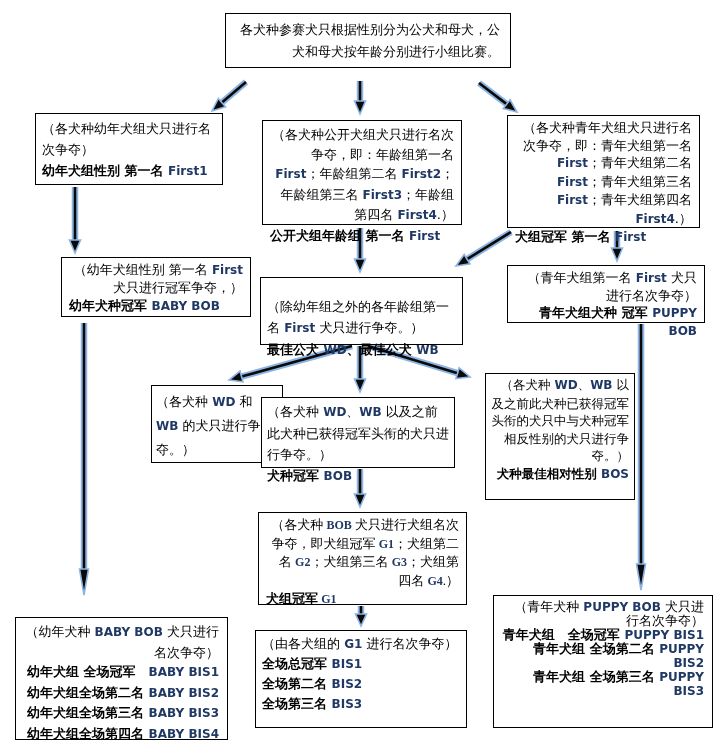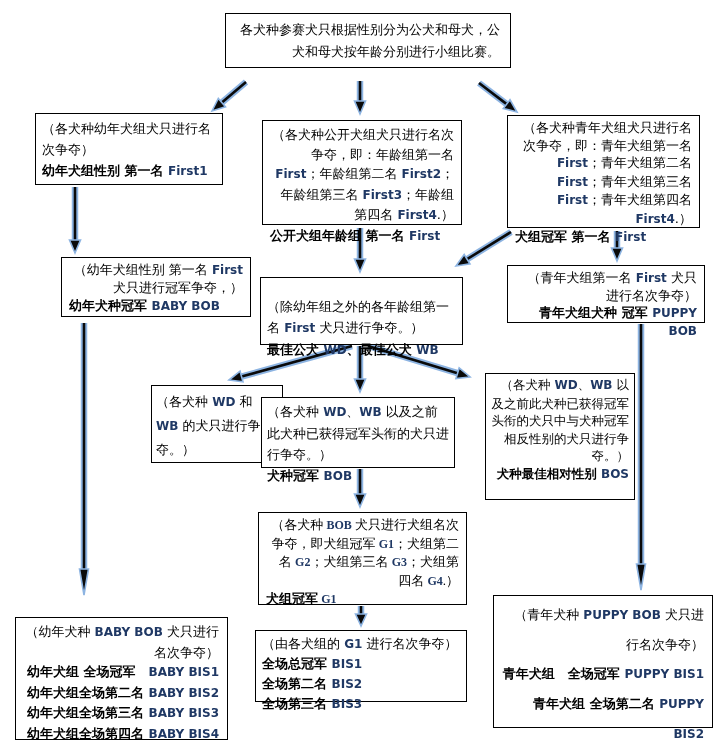--- a/index.html
+++ b/index.html
@@ -22,23 +22,23 @@
   #b-baby-first{left:35px; top:113px;width:188px;height:72px; padding:4px 6px; line-height:21px;}
   #b-open-first{left:262px;top:120px;width:200px;height:105px;padding:4px 7px; line-height:19.5px;}
   #b-puppy-first{left:507px;top:115px;width:193px;height:113px;padding:3px 7px;line-height:17.5px;}
   #b-baby-bob  {left:25px; top:257px;width:190px;height:60px; padding:3px 7px; line-height:18px;margin-left:36px;}
   #b-best      {left:260px;top:277px;width:203px;height:68px; padding:18px 6px; line-height:21px;}
   #b-puppy-bob {left:507px;top:265px;width:198px;height:58px; padding:3px 7px; line-height:17px;}
   #b-bow       {left:118px;top:385px;width:132px;height:78px; padding:4px 4px; line-height:23px;margin-left:33px;}
   #b-bob       {left:261px;top:397px;width:194px;height:71px; padding:3px 5px; line-height:21px;}
   #b-bos       {left:485px;top:373px;width:150px;height:127px;padding:2px 5px; line-height:17.5px;font-size:12.5px;}
   #b-g1        {left:258px;top:512px;width:209px;height:93px; padding:3px 7px; line-height:17.5px;font-family:Liberation Serif, serif;}
-  #b-bis       {left:255px;top:630px;width:212px;height:72px; padding:3px 6px; line-height:19px;}
+  #b-bis       {left:255px;top:630px;width:212px;height:98px; padding:3px 6px; line-height:19px;}
   #b-baby-bis  {left:15px; top:601px;width:213px;height:123px;padding:4px 8px; line-height:19.5px;margin-top:16px;}
-  #b-puppy-bis {left:493px;top:595px;width:220px;height:133px;padding:4px 8px; line-height:29px;}
+  #b-puppy-bis {left:493px;top:595px;width:220px;height:133px;padding:4px 8px; line-height:14px;}
 </style>
 </head>
 <body>
 
 <div class="canvas">
 
   <svg class="arrows" viewBox="0 0 717 740" xmlns="http://www.w3.org/2000/svg">
     <g class="arrow">
         <line x1="246" y1="82" x2="221.8908413754681" y2="102.56369412092425" stroke="#8DB4E2" stroke-width="6.5"></line>
         <line x1="246" y1="82" x2="221.8908413754681" y2="102.56369412092425" stroke="#0a0a0a" stroke-width="2.6"></line>

